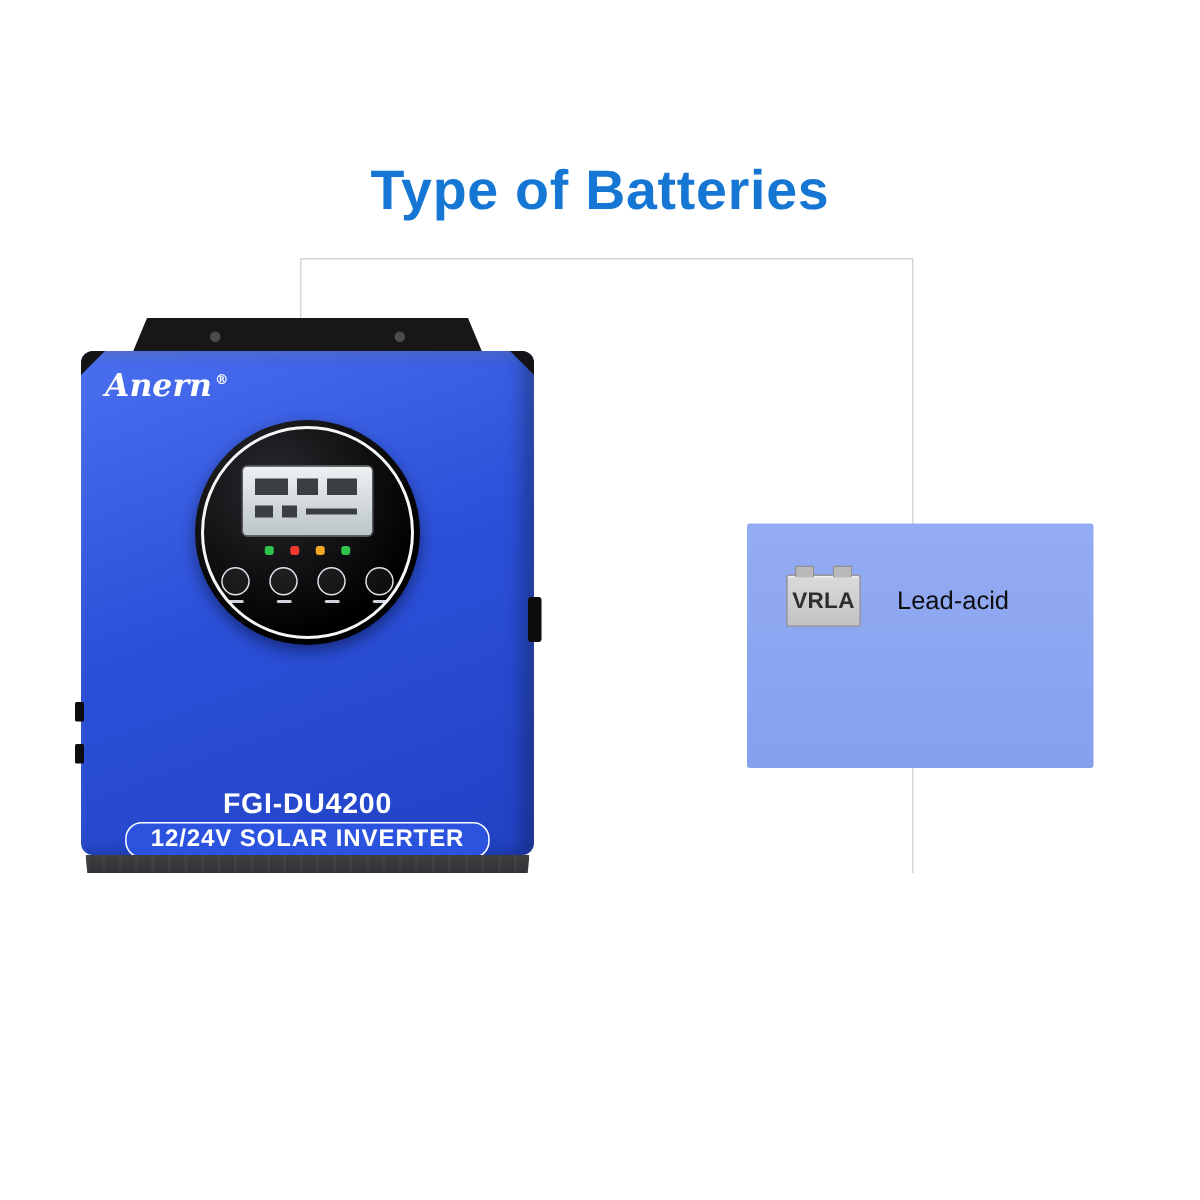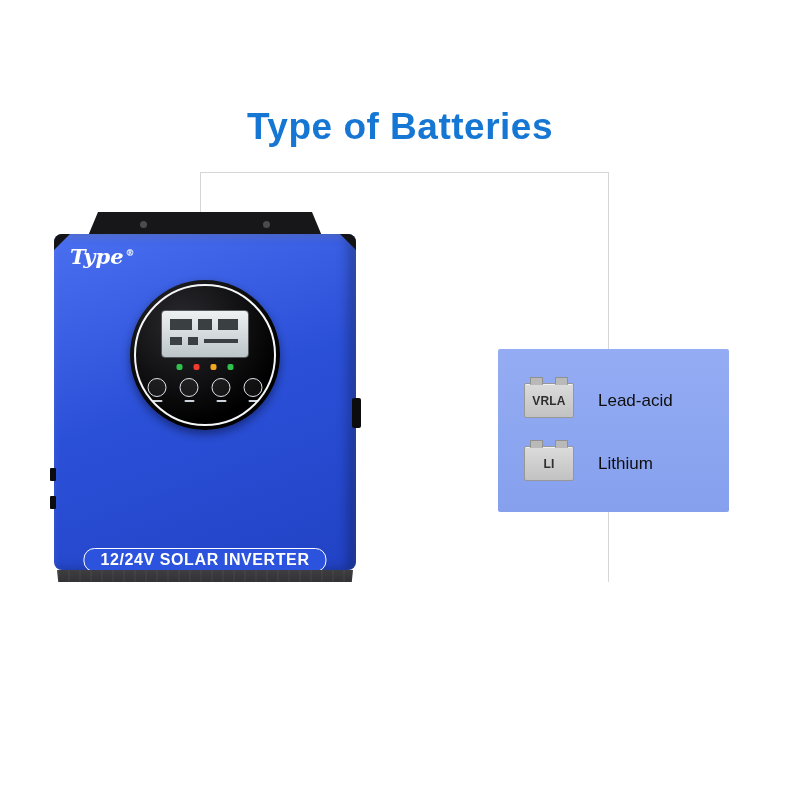--- a/index.html
+++ b/index.html
@@ -110,21 +110,21 @@
     position:relative;width:48px;height:33px;border:1px solid #979797;border-radius:2px;
     background:linear-gradient(180deg,#dbdbdb 0%,#c2c2c2 100%);
     display:flex;align-items:center;justify-content:center;
     box-shadow:inset 0 1px 0 rgba(255,255,255,.6);
   }
   .batt::before,.batt::after{
     content:"";position:absolute;top:-7px;width:11px;height:7px;
     background:#b9b9b9;border:1px solid #909090;border-bottom:none;border-radius:1px;
   }
   .batt::before{left:5px;} .batt::after{right:5px;}
-  .batt-code{font-size:12px;font-weight:600;color:#2e2e2e;letter-spacing:.2px;}
+  .batt-code{font-size:15px;font-weight:600;color:#2e2e2e;letter-spacing:.2px;}
   .batt-label{margin-left:24px;font-size:17px;color:#0e0e0e;}
 </style>
 </head>
 <body>
 
 <div class="stage">
 
   <div class="title">Type of Batteries</div>
 
   <div class="frame"></div>
@@ -133,21 +133,21 @@
     <div class="bracket">
       <div class="screw l"></div>
       <div class="screw r"></div>
     </div>
 
     <div class="body">
       <div class="corner l"></div>
       <div class="corner r"></div>
 
       <div class="brand">
-        <span>Type</span><sup>®</sup>
+        <span>Anern</span><sup>®</sup>
       </div>
 
       <div class="bezel">
         <div class="lcd">
           <div class="seg a"></div>
           <div class="seg b"></div>
           <div class="seg c"></div>
           <div class="seg d"></div>
           <div class="seg e"></div>
           <div class="seg f"></div>
@@ -171,40 +171,35 @@
               <div class="ring"></div>
               <div class="dash"></div>
             </div>
           <div class="btn">
               <div class="ring"></div>
               <div class="dash"></div>
             </div>
         </div>
       </div>
 
+      <div class="model">FGI-DU4200</div>
       <div class="pill">12/24V SOLAR INVERTER</div>
     </div>
 
     <div class="base">
       <div class="connector"></div>
     </div>
     <div class="shadow"></div>
     <div class="side-tab"></div>
     <div class="nub one"></div>
     <div class="nub two"></div>
   </div>
 
   <div class="panel">
     <div class="batt-row">
       <div class="batt">
         <span class="batt-code">VRLA</span>
       </div>
       <span class="batt-label">Lead-acid</span>
     </div>
-    <div class="batt-row">
-      <div class="batt">
-        <span class="batt-code">LI</span>
-      </div>
-      <span class="batt-label">Lithium</span>
-    </div>
   </div>
 
 </div>
 
 </body></html>

